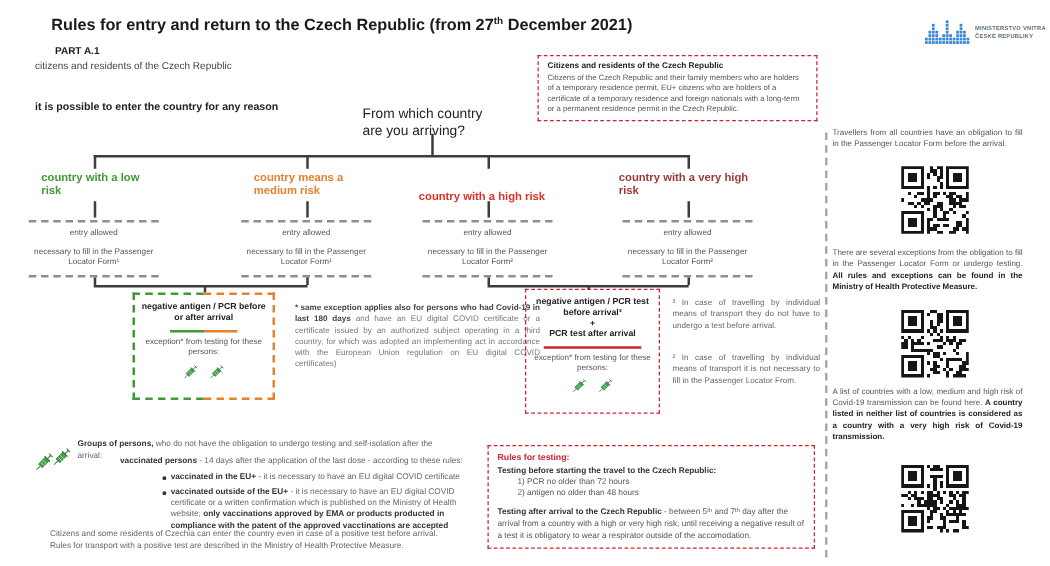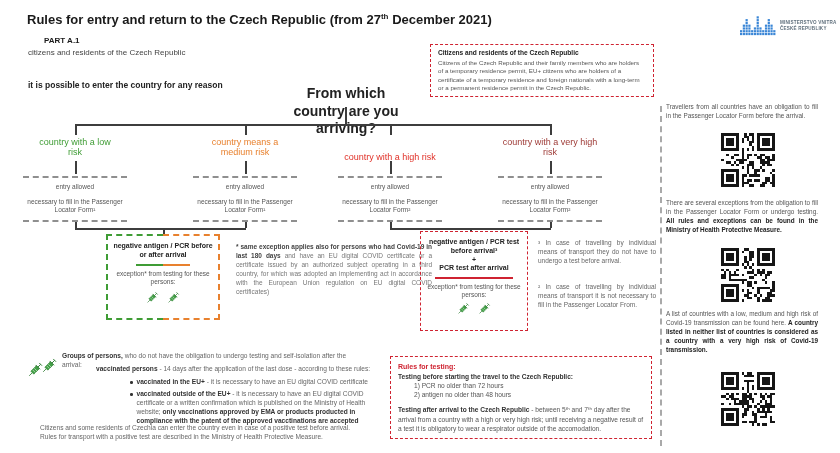--- a/index.html
+++ b/index.html
@@ -8,22 +8,22 @@
     font-family:"Liberation Sans","DejaVu Sans",sans-serif;color:#333;
   }
   .abs{position:absolute}
   .vline{position:absolute;width:1.5px;background:#3d3d3d}
   .hline{position:absolute;height:1.5px;background:#3d3d3d}
   .title{font-size:13px;font-weight:bold;color:#1a1a1a;white-space:nowrap}
   .title sup{font-size:8px}
   .part{font-size:8px;font-weight:bold;color:#1a1a1a}
   .subtitle{font-size:8px;color:#444}
   .lead{font-size:8.5px;font-weight:bold;color:#222}
-  .question{font-size:14px;font-weight:bold;color:#222;text-align:center;line-height:1.25}
-  .branch-label{font-size:9px;font-weight:normal;text-align:center;line-height:1.15}
+  .question{font-size:11px;font-weight:normal;color:#222;line-height:1.25}
+  .branch-label{font-size:9px;font-weight:bold;line-height:1.15}
   .entry-box{
     position:absolute;border-top:2px dashed #8f8f8f;border-bottom:2px dashed #8f8f8f;
     box-sizing:border-box;padding:5px 2px 6px;display:flex;flex-direction:column;
     justify-content:space-between;text-align:center;
   }
   .entry-box .t{font-size:6.5px;color:#555;line-height:1.25}
   .dashed-red{border:1.5px dashed #cf2331;box-sizing:border-box}
   .cit-box{padding:4px 7px;font-size:6.2px;color:#555;line-height:1.35}
   .cit-box .h{font-size:6.6px;font-weight:bold;color:#222;margin-bottom:1px}
   .twotone{position:absolute;box-sizing:border-box}
@@ -50,21 +50,21 @@
   .rc-p{font-size:6.4px;color:#555;line-height:1.4;text-align:justify}
   .rc-p b{color:#222}
   .logo-wrap{display:flex;align-items:center;gap:4px}
   .logo-text{font-size:4.6px;font-weight:bold;color:#5f6f7c;line-height:1.3;letter-spacing:.2px}
   .sep{position:absolute;border-left:2px dashed #a9a9a9}
   .qr{line-height:0}
 </style>
 </head>
 <body>
 
-<div class="abs title" style="left:27px;top:12px"><span>Rules for entry and return to the Czech Republic (from 27</span><sup>th</sup><span> December 2021)</span></div>
+<div class="abs title" style="left:41px;top:12px"><span>Rules for entry and return to the Czech Republic (from 27</span><sup>th</sup><span> December 2021)</span></div>
 <div class="abs part" style="left:44px;top:36px">PART A.1</div>
 <div class="abs subtitle" style="left:28px;top:48px">citizens and residents of the Czech Republic</div>
 
 <div class="abs dashed-red cit-box" style="left:430px;top:44px;width:224px">
   <div class="h">Citizens and residents of the Czech Republic</div>
   <div>Citizens of the Czech Republic and their family members who are holders of a temporary residence permit, EU+ citizens who are holders of a certificate of a temporary residence and foreign nationals with a long-term or a permanent residence permit in the Czech Republic.</div>
 </div>
 
 <div class="abs lead" style="left:28px;top:80px">it is possible to enter the country for any reason</div>
 <div class="abs question" style="left:290px;top:85px;width:112px">From which country are you arriving?</div>

